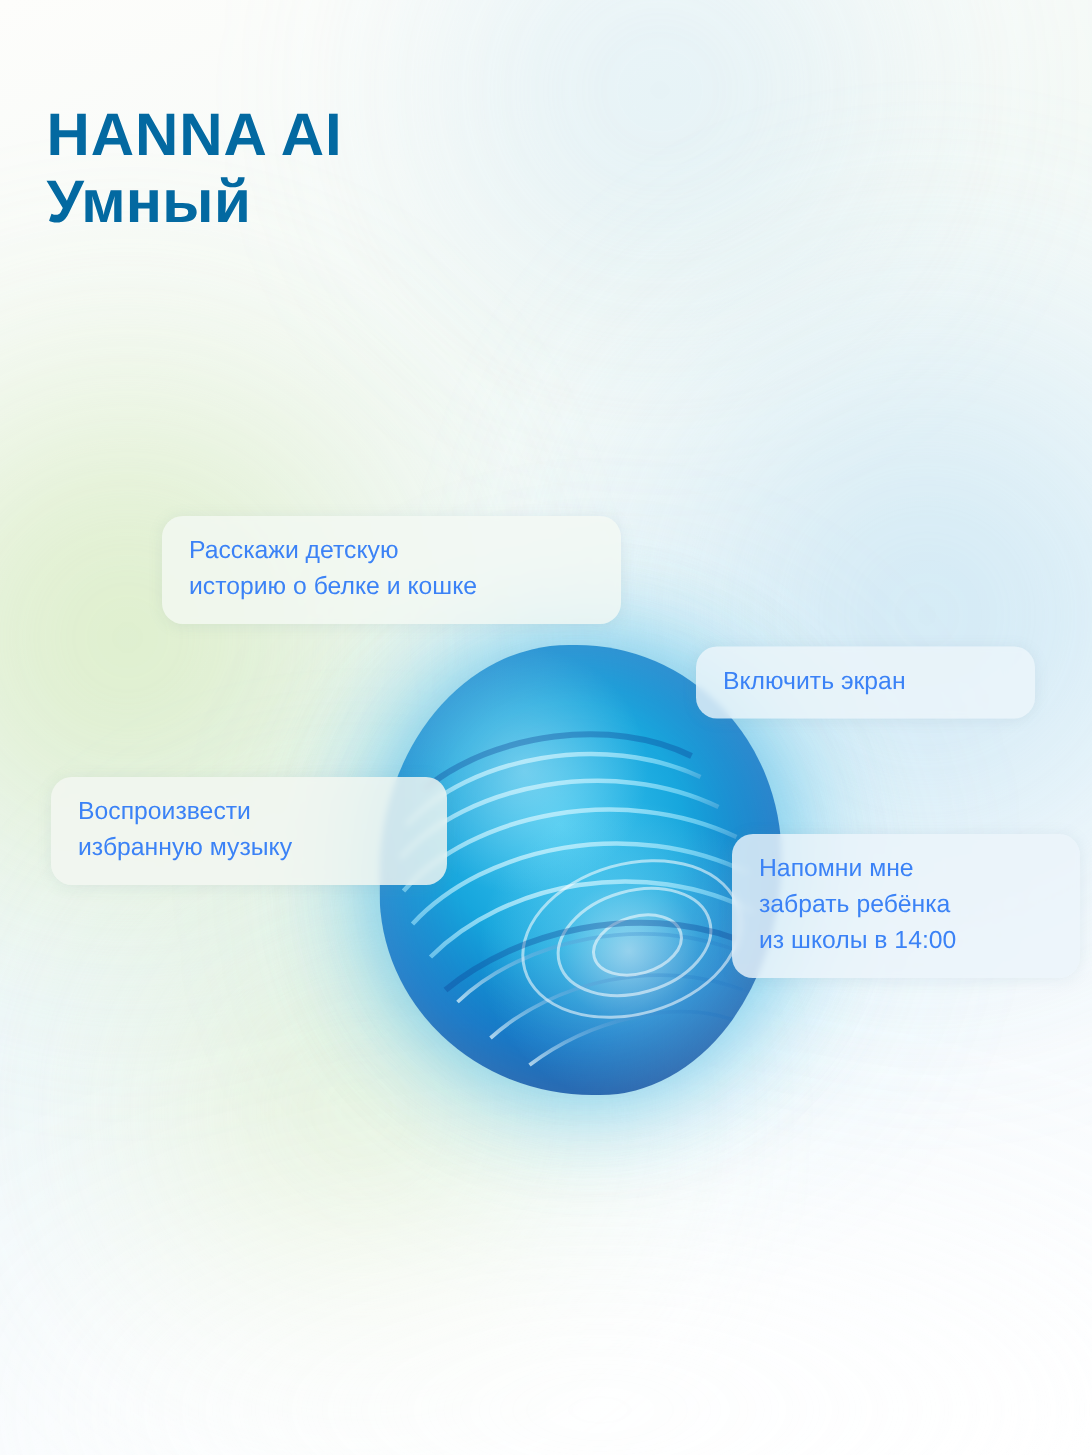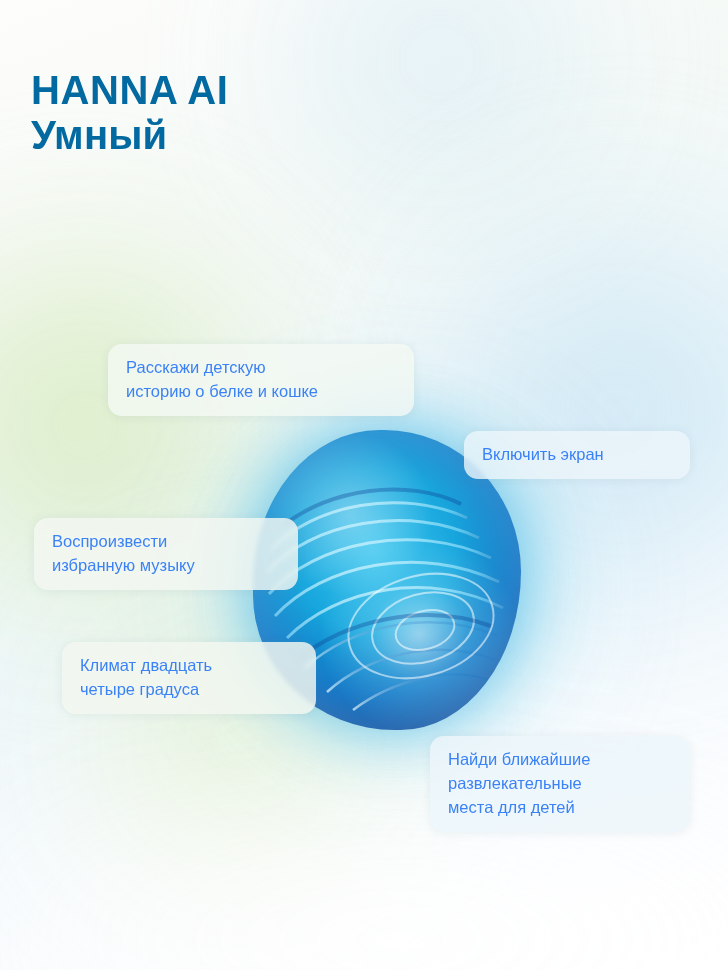--- a/index.html
+++ b/index.html
@@ -186,19 +186,17 @@
         </g>
       </svg>
     </div>
   </div>
 
   <div class="bubble b-story">Расскажи детскую
 историю о белке и кошке</div>
   <div class="bubble b-screen">Включить экран</div>
   <div class="bubble b-music">Воспроизвести
 избранную музыку</div>
-  <div class="bubble b-climate">Климат двадцать
-четыре градуса</div>
-  <div class="bubble b-places">Найди ближайшие
-развлекательные
-места для детей</div>
+  <div class="bubble b-remind">Напомни мне
+забрать ребёнка
+из школы в 14:00</div>
 
 </div>
 
 </body></html>

